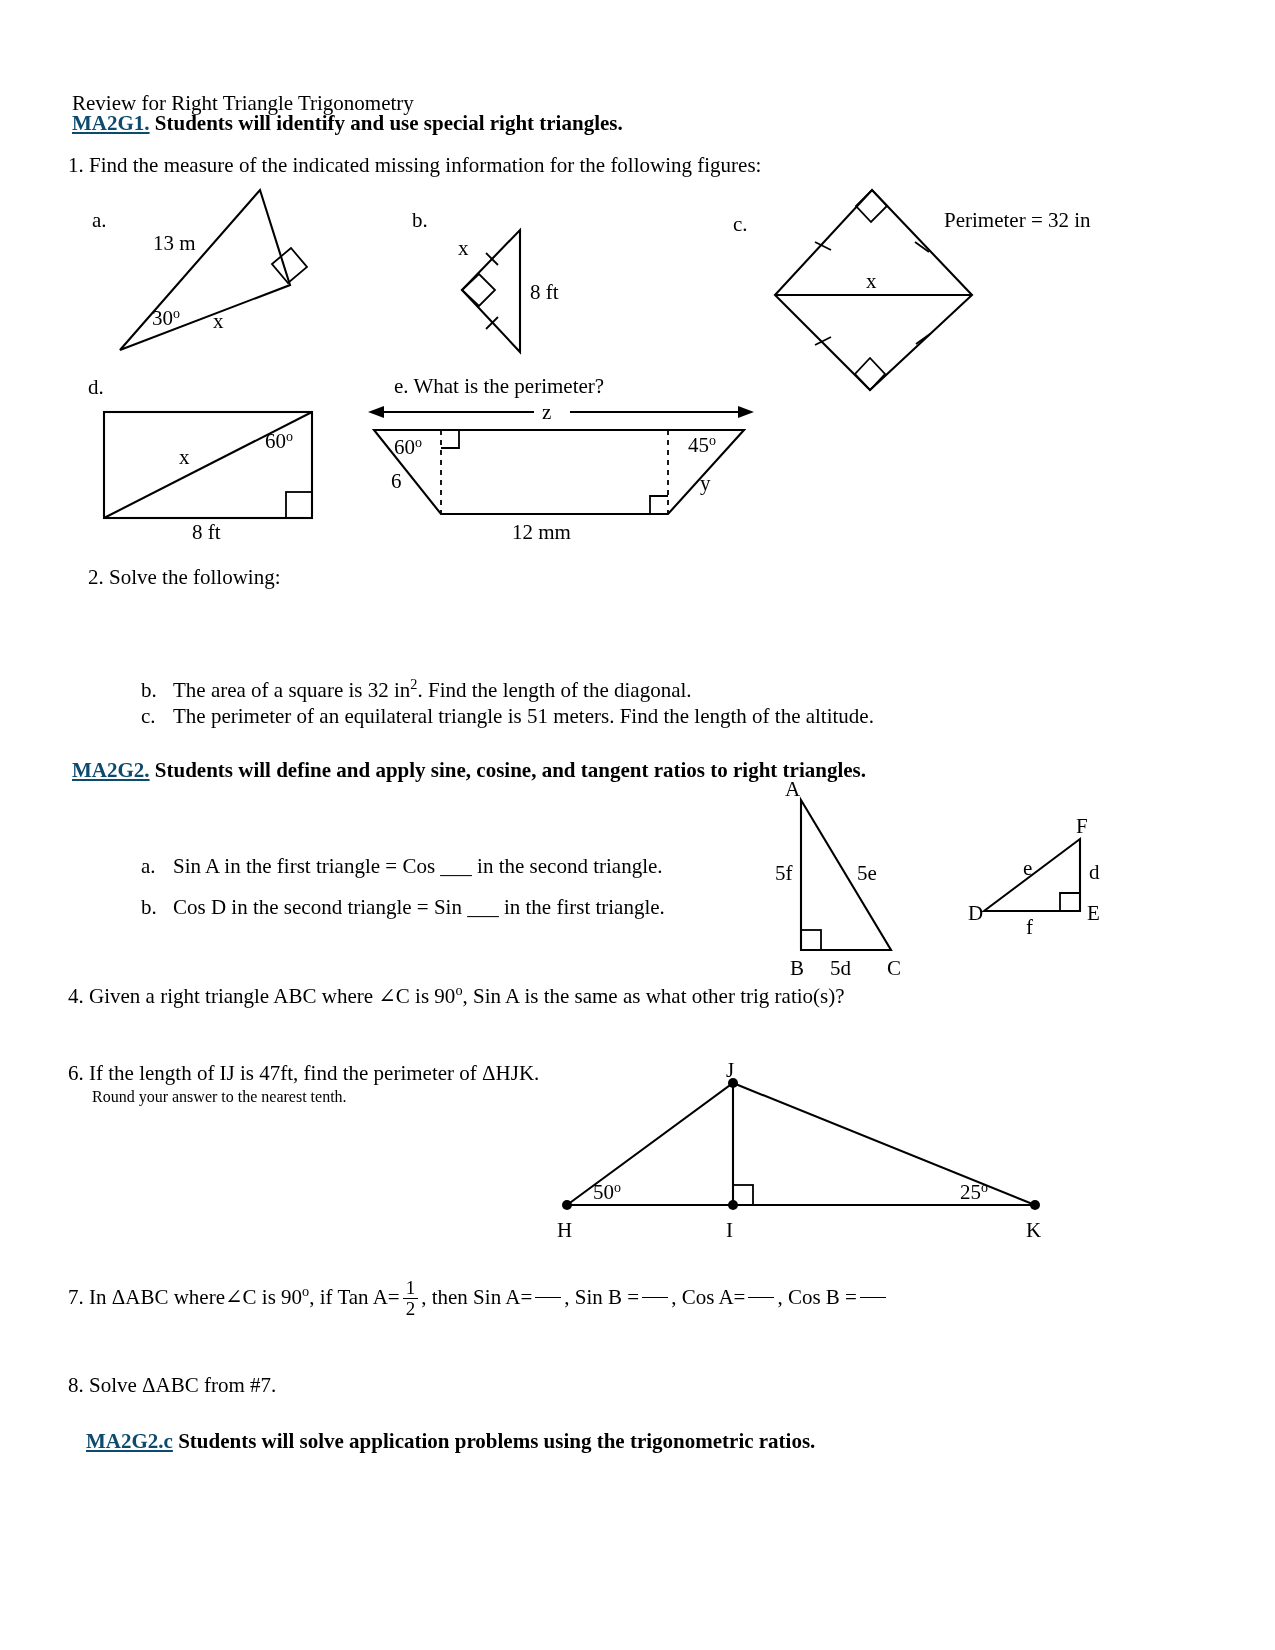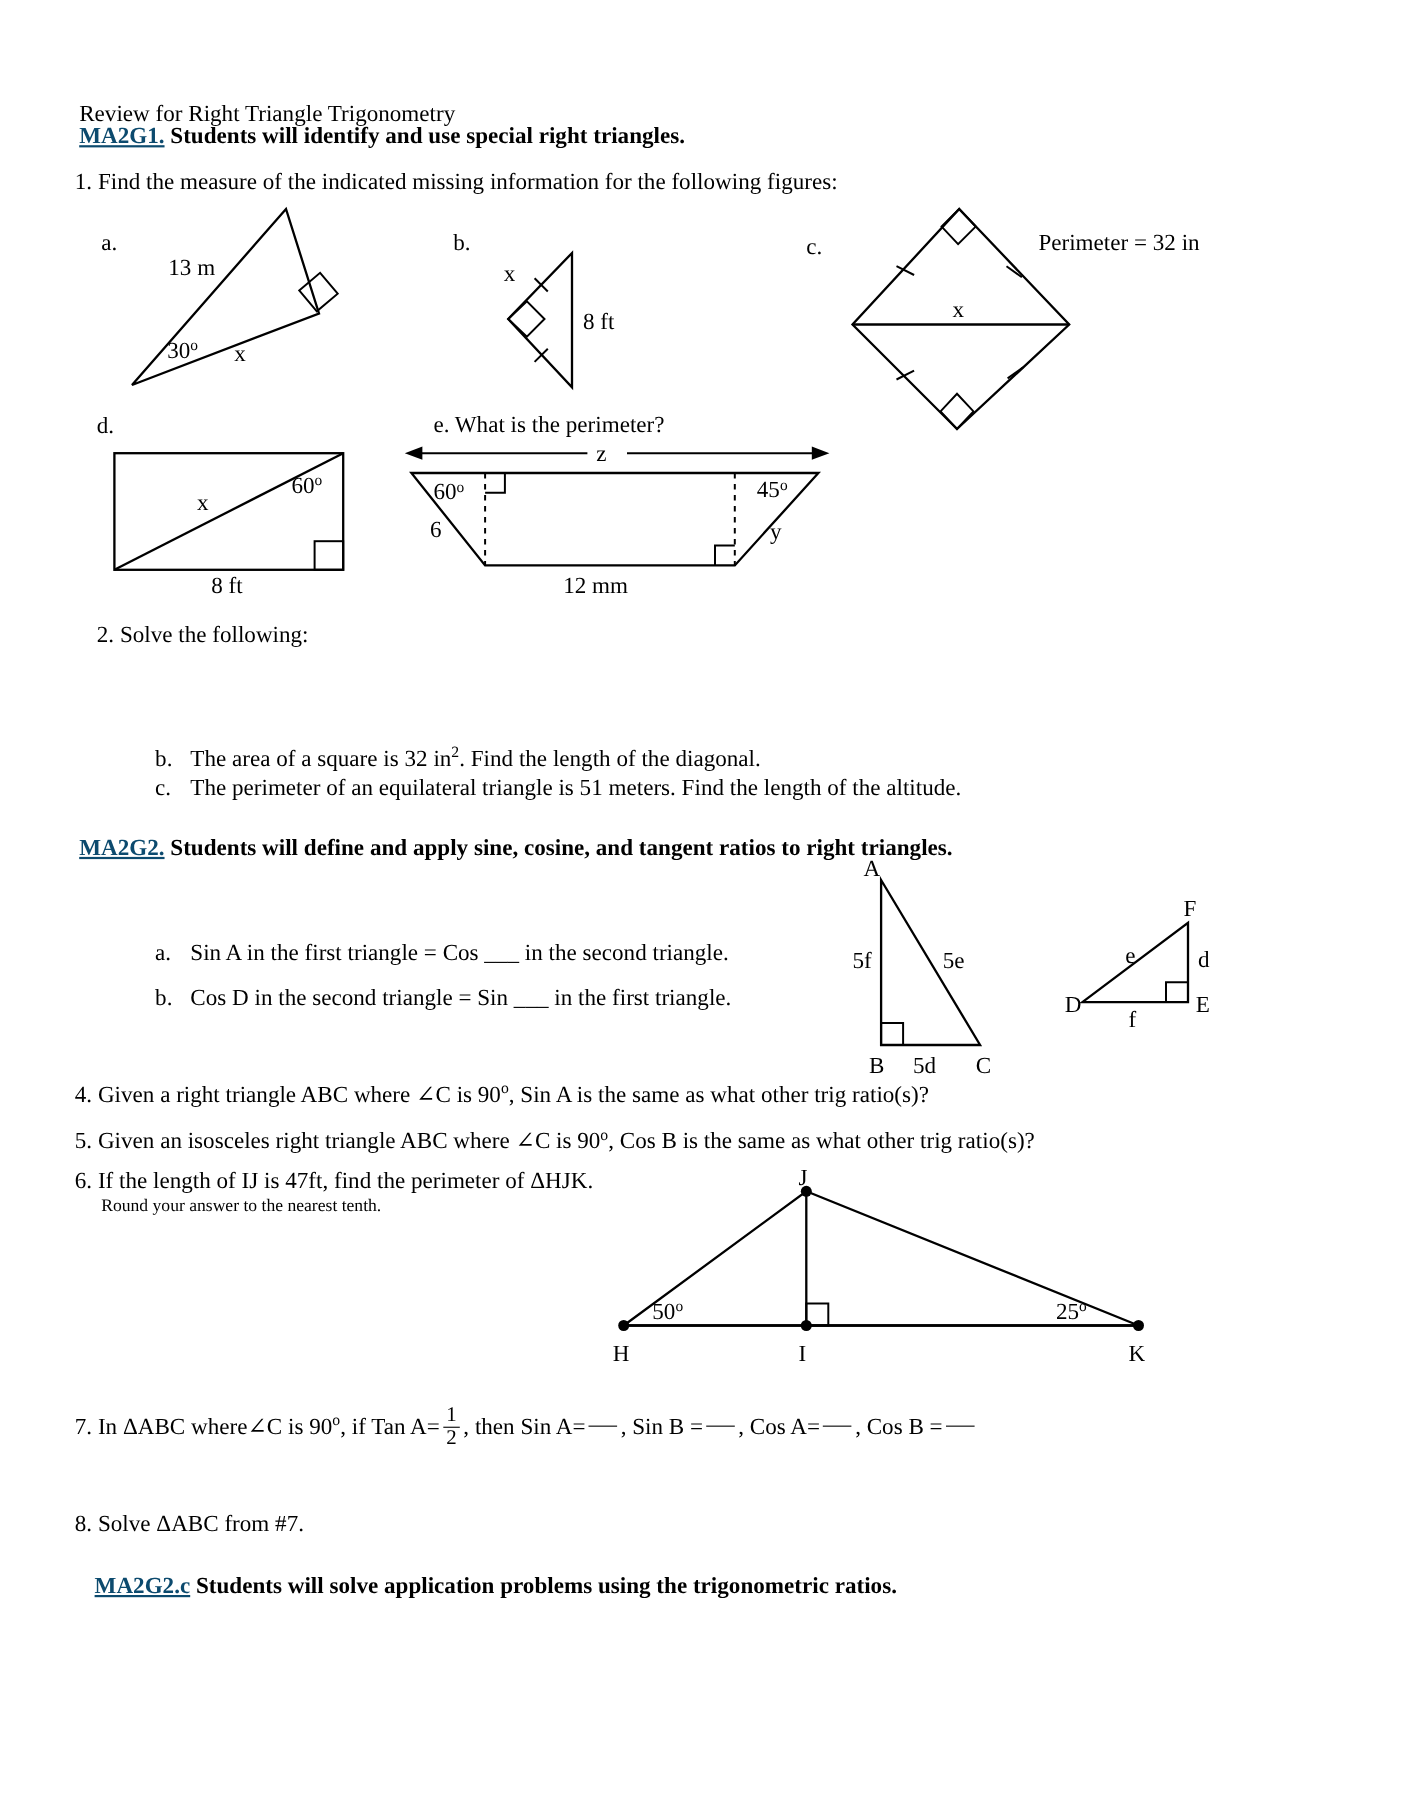--- a/index.html
+++ b/index.html
@@ -249,23 +249,20 @@
       <text x="0" y="105" font-size="21">D</text>
       <text x="58" y="119" font-size="21">f</text>
       <text x="119" y="105" font-size="21">E</text>
     </svg>
   </div>
 
   <div class="abs q q4">
     <span>4.  Given a right triangle ABC where ∠C is 90</span><sup class="deg">o</sup><span>, Sin A is the same as what other trig ratio(s)?</span>
   </div>
 
-  <div class="abs q q5">
-    <span>5.  Given an isosceles right triangle ABC where ∠C is 90</span><sup class="deg">o</sup><span>, Cos B is the same as what other trig ratio(s)?</span>
-  </div>
 
   <div class="abs q q6">6. If the length of IJ is 47ft, find the perimeter of ΔHJK.</div>
   <div class="abs q6note">Round your answer to the nearest tenth.</div>
 
   <div class="abs" style="left:545px; top:1065px;">
     <svg width="520" height="175" viewBox="0 0 520 175">
 
       <polygon class="stroke" points="22,140 188,18 490,140"></polygon>
       <line class="stroke" x1="22" y1="140" x2="490" y2="140"></line>
       <line class="stroke" x1="188" y1="18" x2="188" y2="140"></line>

